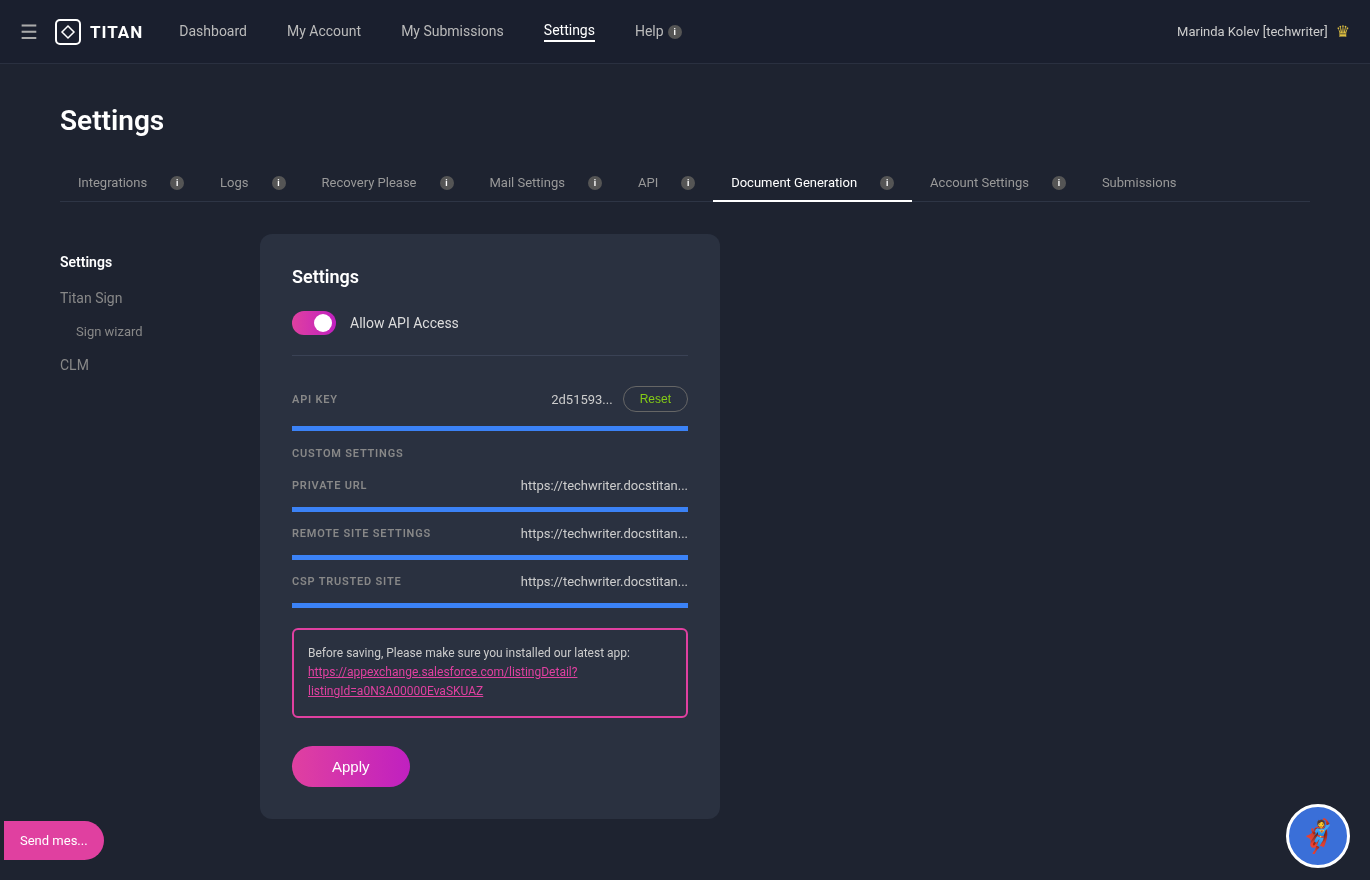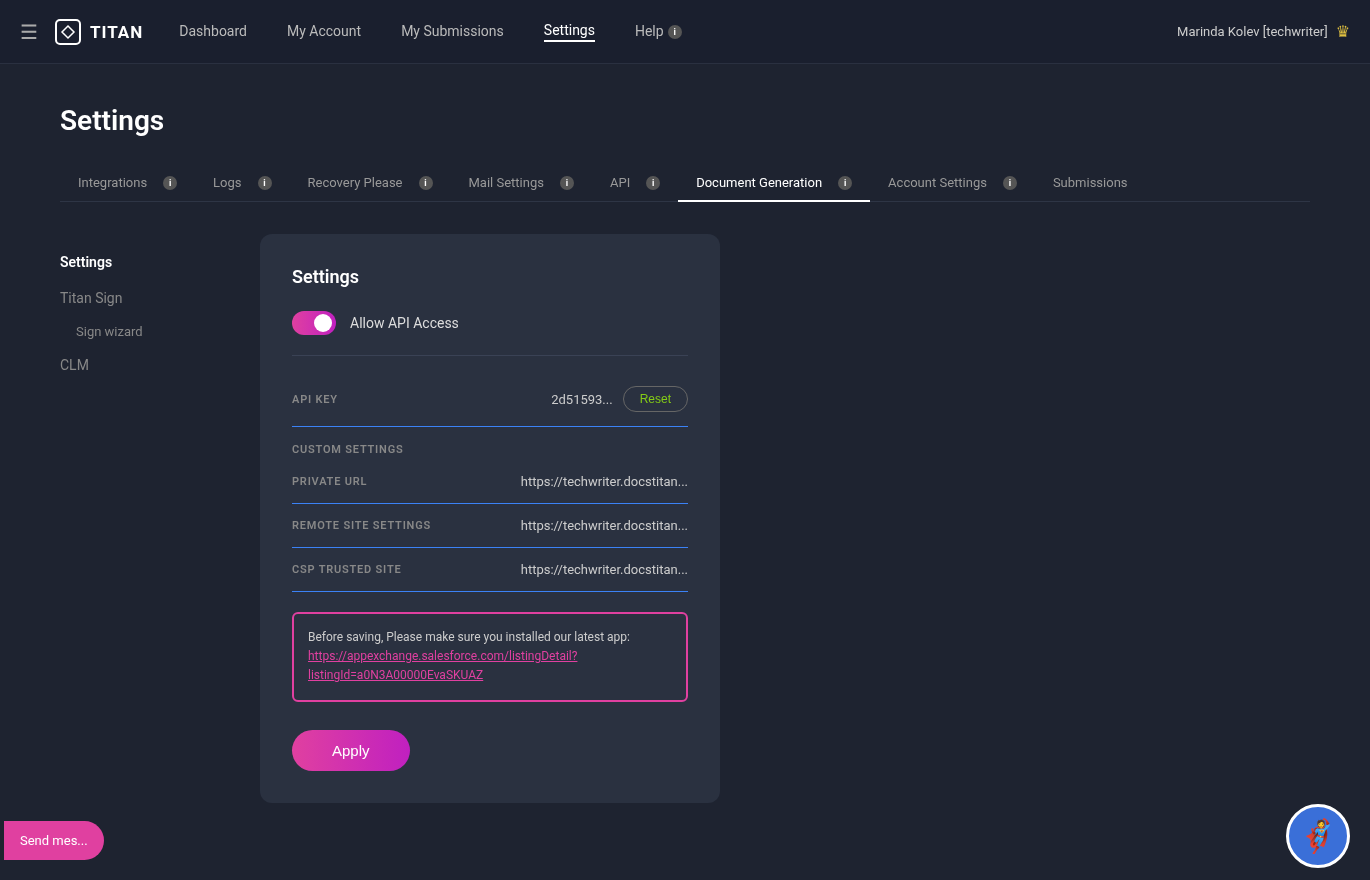--- a/index.html
+++ b/index.html
@@ -107,21 +107,21 @@
     .settings-tabs {
       display: flex;
       align-items: center;
       gap: 0;
       border-bottom: 1px solid #2e3545;
       margin-bottom: 32px;
     }
     .settings-tab {
       display: flex;
       align-items: center;
-      gap: 16px;
+      gap: 23px;
       padding: 10px 18px;
       font-size: 13px;
       color: #999;
       cursor: pointer;
       white-space: nowrap;
       border-bottom: 2px solid transparent;
       margin-bottom: -1px;
     }
     .settings-tab.active {
       color: #fff;
@@ -214,21 +214,21 @@
       border-top: 1px solid #3a4255;
       margin: 16px 0;
     }
 
     
     .field-row {
       display: flex;
       align-items: center;
       justify-content: space-between;
       padding: 14px 0;
-      border-bottom: 1px solid #3b82f6;
+      border-bottom: 5px solid #3b82f6;
     }
     .field-row:last-of-type {
       border-bottom: none;
     }
     .field-label {
       font-size: 11px;
       font-weight: 600;
       letter-spacing: 0.8px;
       color: #888;
       text-transform: uppercase;

